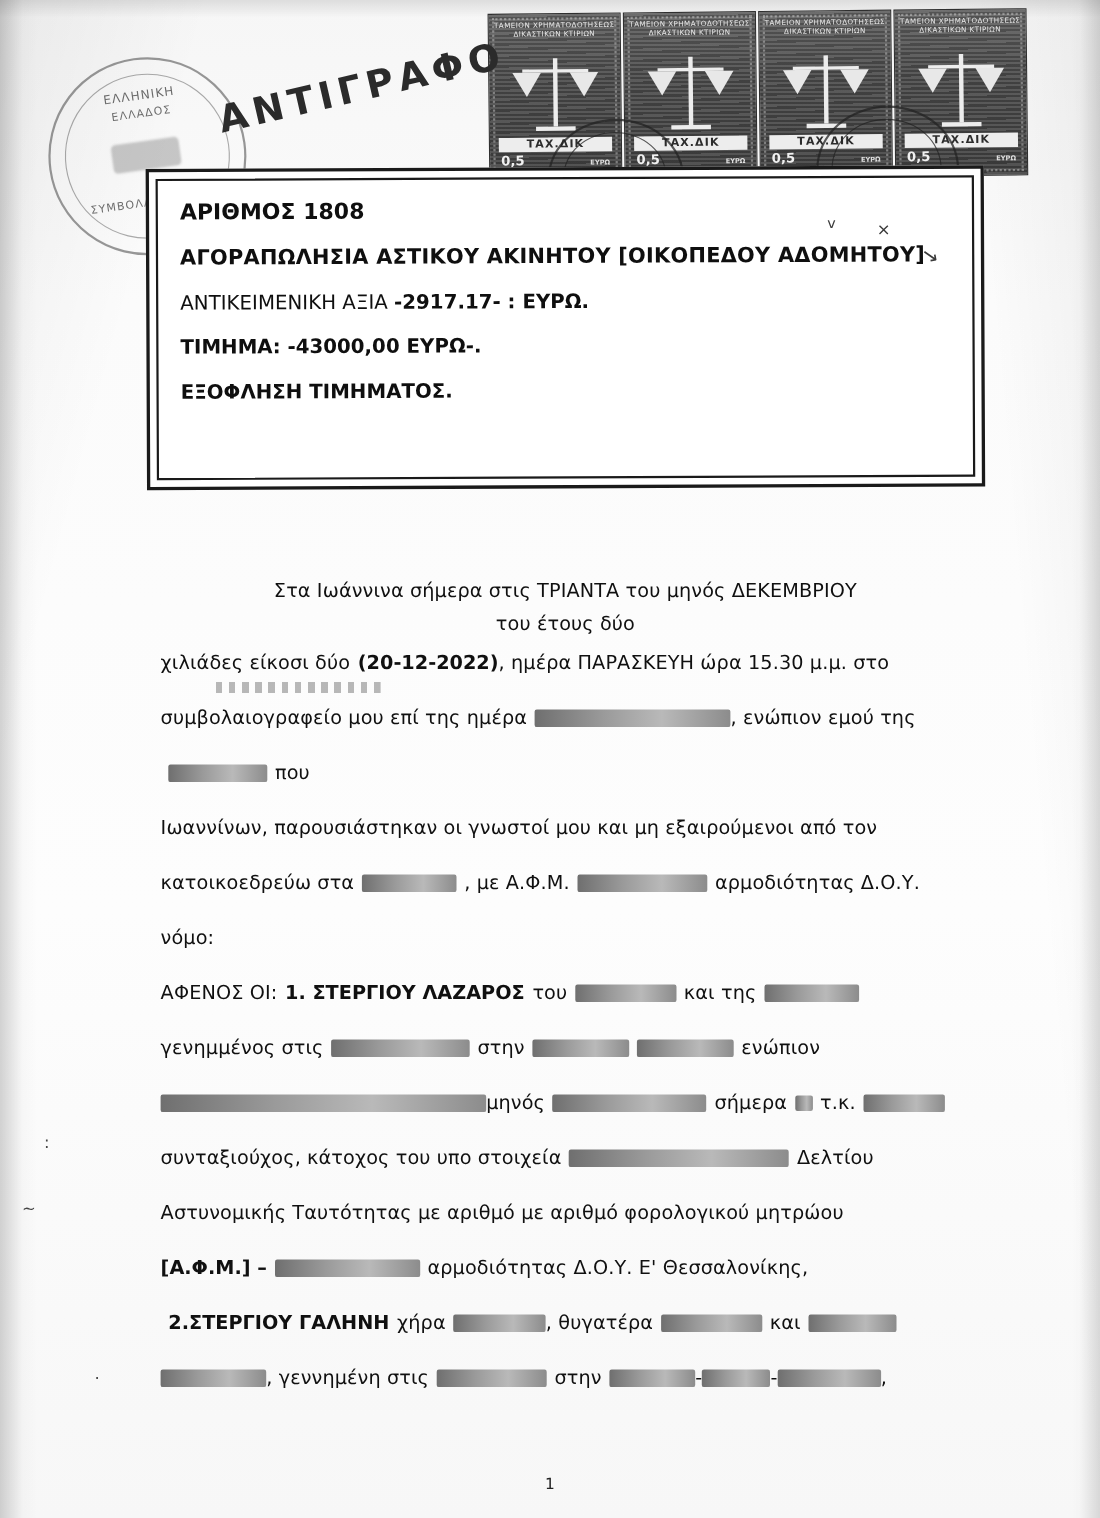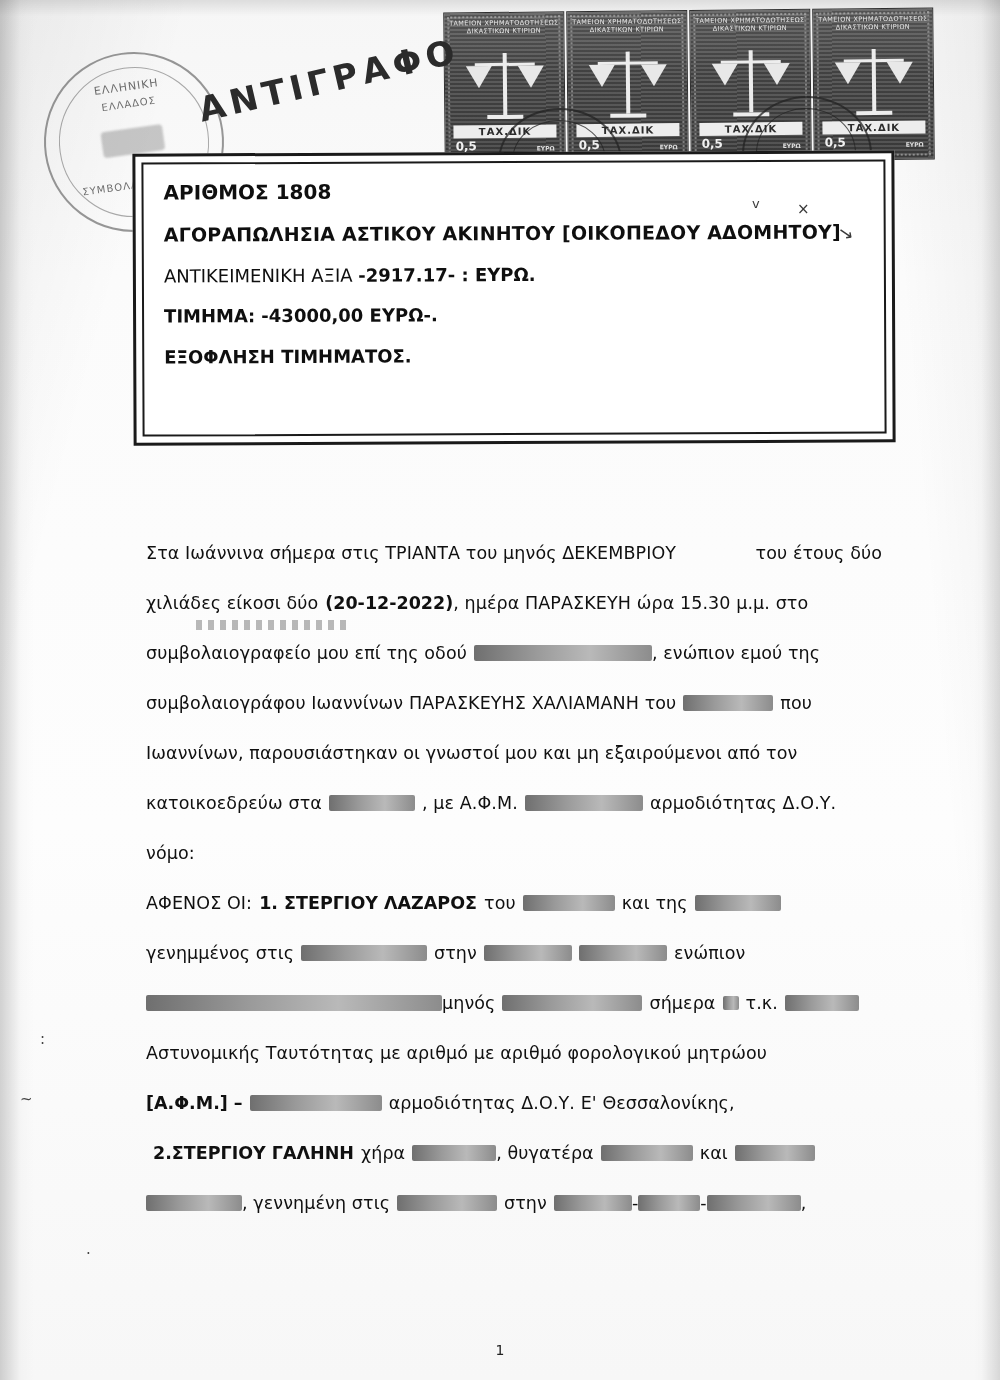--- a/index.html
+++ b/index.html
@@ -281,21 +281,21 @@
     font-size: 17.5px;
     color: #101010;
   }
   .ln {
     display: flex;
     align-items: center;
     flex-wrap: nowrap;
     height: 50px;
     white-space: nowrap;
   }
-  .ln.justify { justify-content: space-between; }
+  .ln.justify { justify-content: space-between; flex-direction: column; }
   .ln span.t { letter-spacing: 0.1px; }
   .ln b { font-weight: bold; }
   .sp { display: inline-block; width: 7px; }
 
   
   .redact {
     display: inline-block;
     height: 16px;
     border-radius: 2px;
     background: linear-gradient(90deg, #6f6f6f 0%, #9a9a9a 35%, #b9b9b9 65%, #8c8c8c 100%);
@@ -455,28 +455,27 @@
   </div>
 
   <div class="ln">
     <span class="t">χιλιάδες είκοσι δύο</span>
       <span class="sp"></span>
     <b>(20-12-2022)</b>
     <span class="t">, ημέρα  ΠΑΡΑΣΚΕΥΗ ώρα 15.30 μ.μ.  στο</span>
   </div>
 
   <div class="ln">
-    <span class="t">συμβολαιογραφείο μου επί της οδού</span>
+    <span class="t">συμβολαιογραφείο μου επί της ημέρα</span>
       <span class="sp"></span>
     <span class="redact" style="width:178px;"></span>
     <span class="t">, ενώπιον εμού της</span>
   </div>
 
   <div class="ln">
-    <span class="t">συμβολαιογράφου Ιωαννίνων ΠΑΡΑΣΚΕΥΗΣ ΧΑΛΙΑΜΑΝΗ του</span>
       <span class="sp"></span>
     <span class="redact" style="width:90px;"></span>
       <span class="sp"></span>
     <span class="t">που</span>
   </div>
 
   <div class="ln">
     <span class="t">Ιωαννίνων, παρουσιάστηκαν    οι γνωστοί μου και μη εξαιρούμενοι από τον</span>
   </div>
 
@@ -532,20 +531,27 @@
       <span class="sp"></span>
     <span class="t">σήμερα</span>
       <span class="sp"></span>
     <span class="redact small" style="width:16px;"></span>
       <span class="sp"></span>
     <span class="t">τ.κ.</span>
       <span class="sp"></span>
     <span class="redact" style="width:74px;"></span>
   </div>
 
+  <div class="ln">
+    <span class="t">συνταξιούχος,  κάτοχος  του  υπο  στοιχεία</span>
+      <span class="sp"></span>
+    <span class="redact" style="width:200px;"></span>
+      <span class="sp"></span>
+    <span class="t">Δελτίου</span>
+  </div>
 
   <div class="ln">
     <span class="t">Αστυνομικής Ταυτότητας   με αριθμό   με αριθμό φορολογικού μητρώου</span>
   </div>
 
   <div class="ln">
     <b>[Α.Φ.Μ.] –</b>
       <span class="sp"></span>
     <span class="redact" style="width:132px;"></span>
       <span class="sp"></span>

